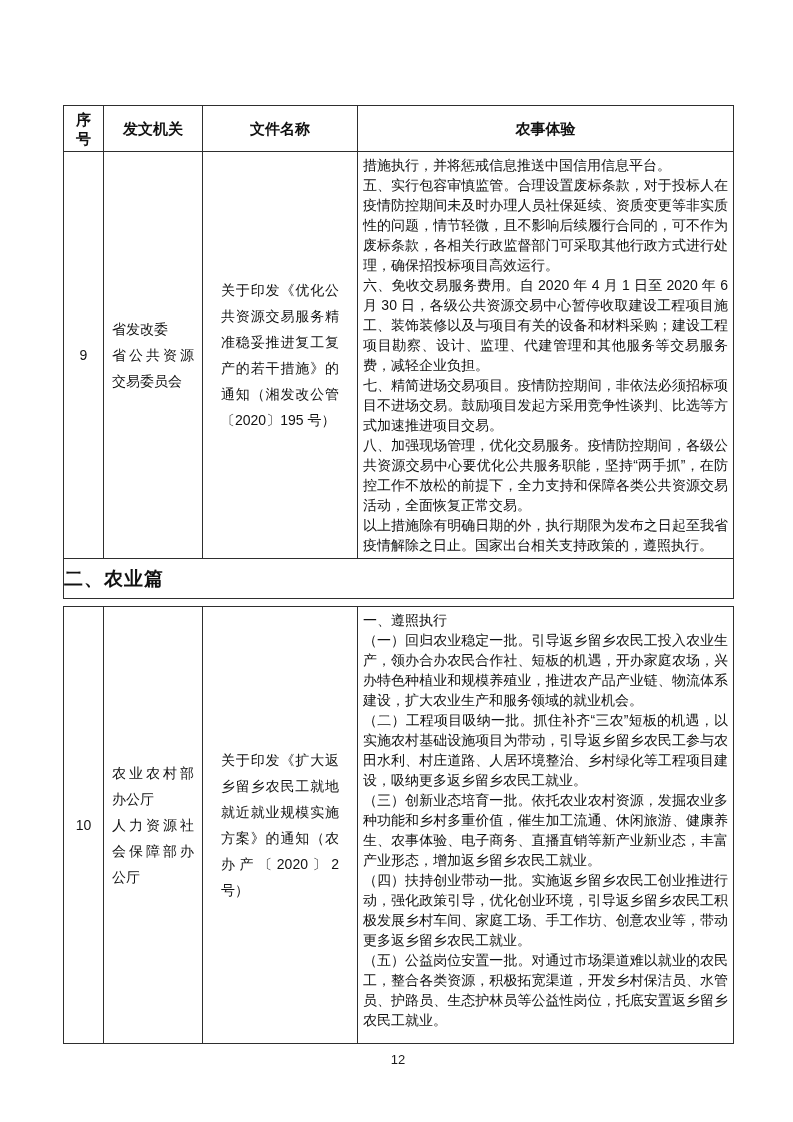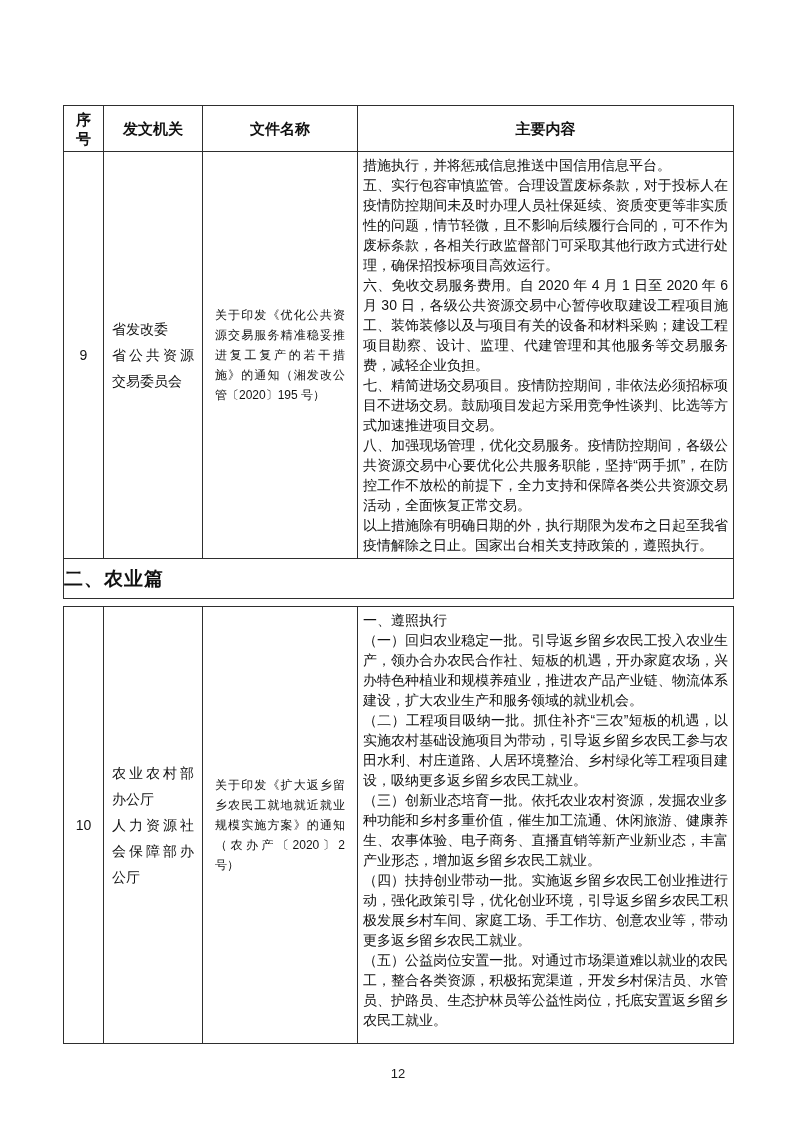--- a/index.html
+++ b/index.html
@@ -51,23 +51,23 @@
     vertical-align: middle;
     font-size: 14px;
     line-height: 26px;
     padding: 2px 8px;
     text-align: justify;
     white-space: pre-line;
     word-break: break-all;
   }
   td.cell-filename {
     vertical-align: middle;
-    font-size: 12px;
-    line-height: 20px;
-    padding: 2px 12px;
+    font-size: 14px;
+    line-height: 26px;
+    padding: 2px 18px;
     text-align: justify;
     word-break: break-all;
   }
   td.cell-content {
     vertical-align: top;
     padding: 3px 5px;
   }
   .para {
     font-size: 14px;
     line-height: 20px;
@@ -77,21 +77,21 @@
   tr.section-row { height: 40px; }
   td.section-cell {
     text-align: left;
     vertical-align: middle;
     font-size: 19px;
     letter-spacing: 1px;
     font-weight: 700;
   }
   .t2 { margin-top: 7px; }
   .page-number {
-    margin-top: 22px;
+    margin-top: 8px;
     text-align: center;
     font-size: 13px;
     font-weight: 500;
     color: #1a1a1a;
   }
 </style>
 </head>
 <body>
 
 <div class="doc">
@@ -101,21 +101,21 @@
       <col class="c1">
         <col class="c2">
         <col class="c3">
         <col class="c4">
     </colgroup>
     <tbody>
         <tr class="header-row">
       <th>序号</th>
       <th>发文机关</th>
       <th>文件名称</th>
-      <th>主要内容</th>
+      <th>农事体验</th>
     </tr>
     <tr class="data-row-9">
       <td class="cell-index">9</td>
       <td class="cell-agency">省发改委
 省公共资源交易委员会</td>
       <td class="cell-filename">关于印发《优化公共资源交易服务精准稳妥推进复工复产的若干措施》的通知（湘发改公管〔2020〕195 号）</td>
       <td class="cell-content">
             <div class="para">措施执行，并将惩戒信息推送中国信用信息平台。</div>
             <div class="para">五、实行包容审慎监管。合理设置废标条款，对于投标人在疫情防控期间未及时办理人员社保延续、资质变更等非实质性的问题，情节轻微，且不影响后续履行合同的，可不作为废标条款，各相关行政监督部门可采取其他行政方式进行处理，确保招投标项目高效运行。</div>
             <div class="para">六、免收交易服务费用。自 2020 年 4 月 1 日至 2020 年 6 月 30 日，各级公共资源交易中心暂停收取建设工程项目施工、装饰装修以及与项目有关的设备和材料采购；建设工程项目勘察、设计、监理、代建管理和其他服务等交易服务费，减轻企业负担。</div>

